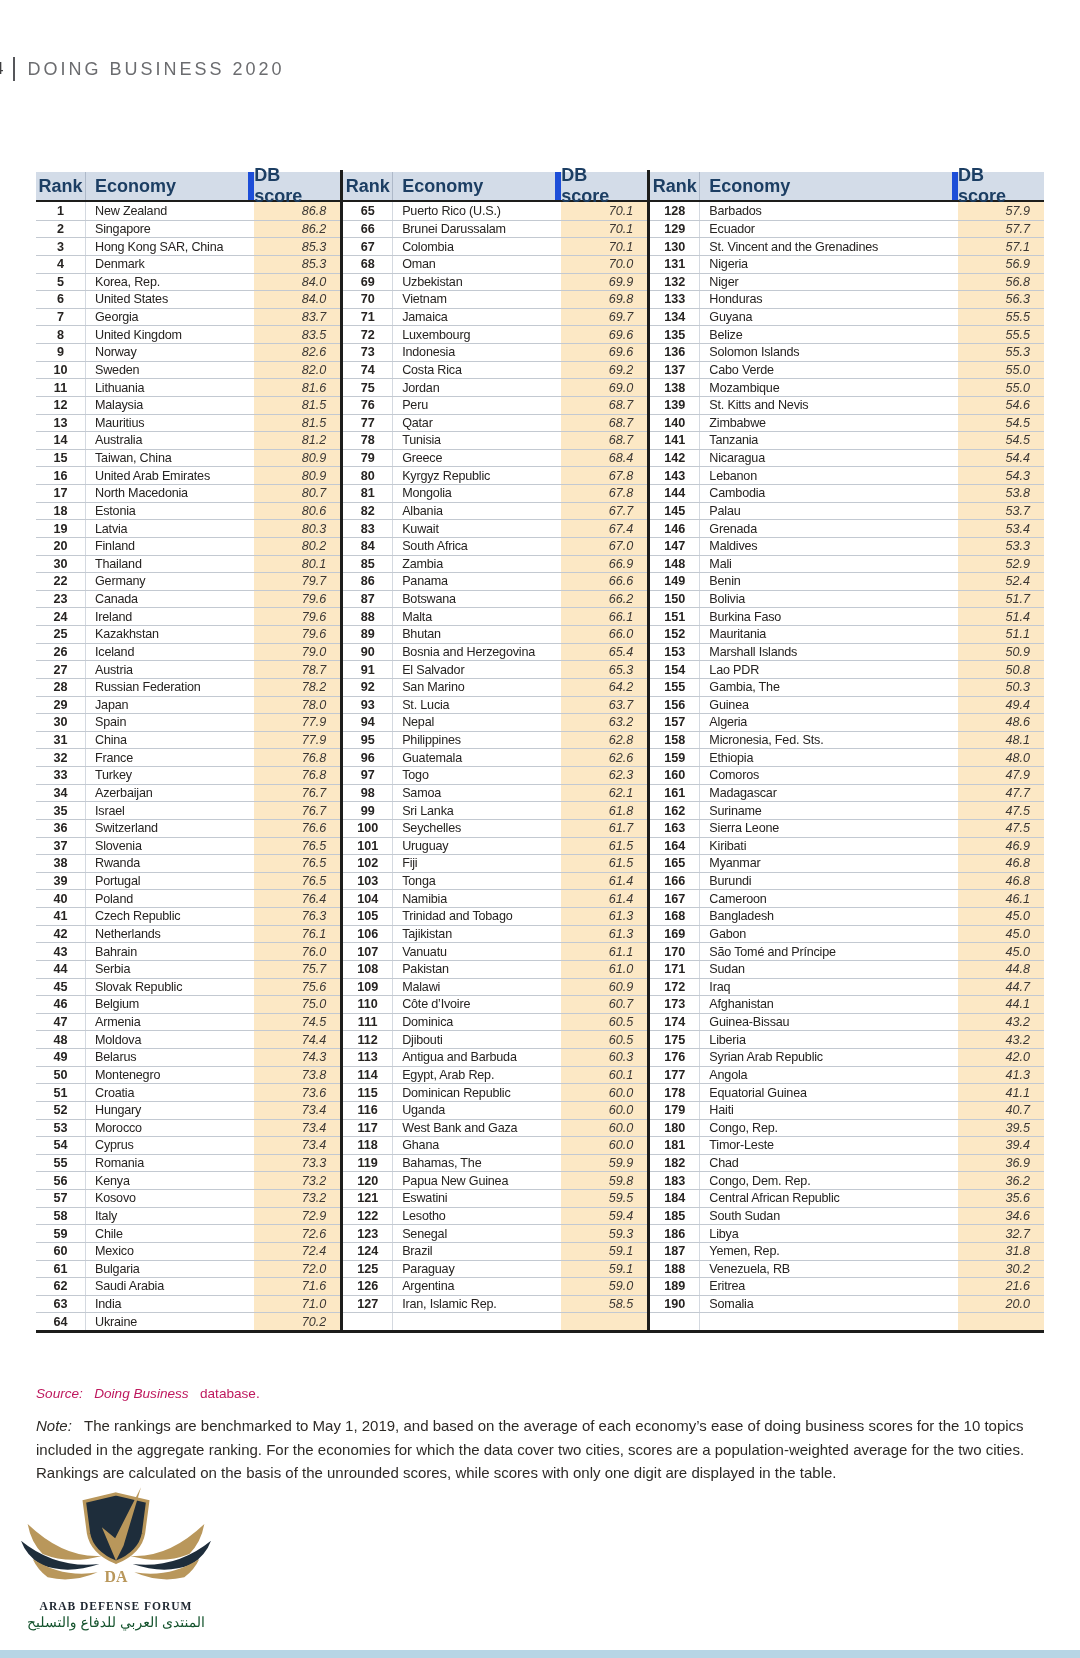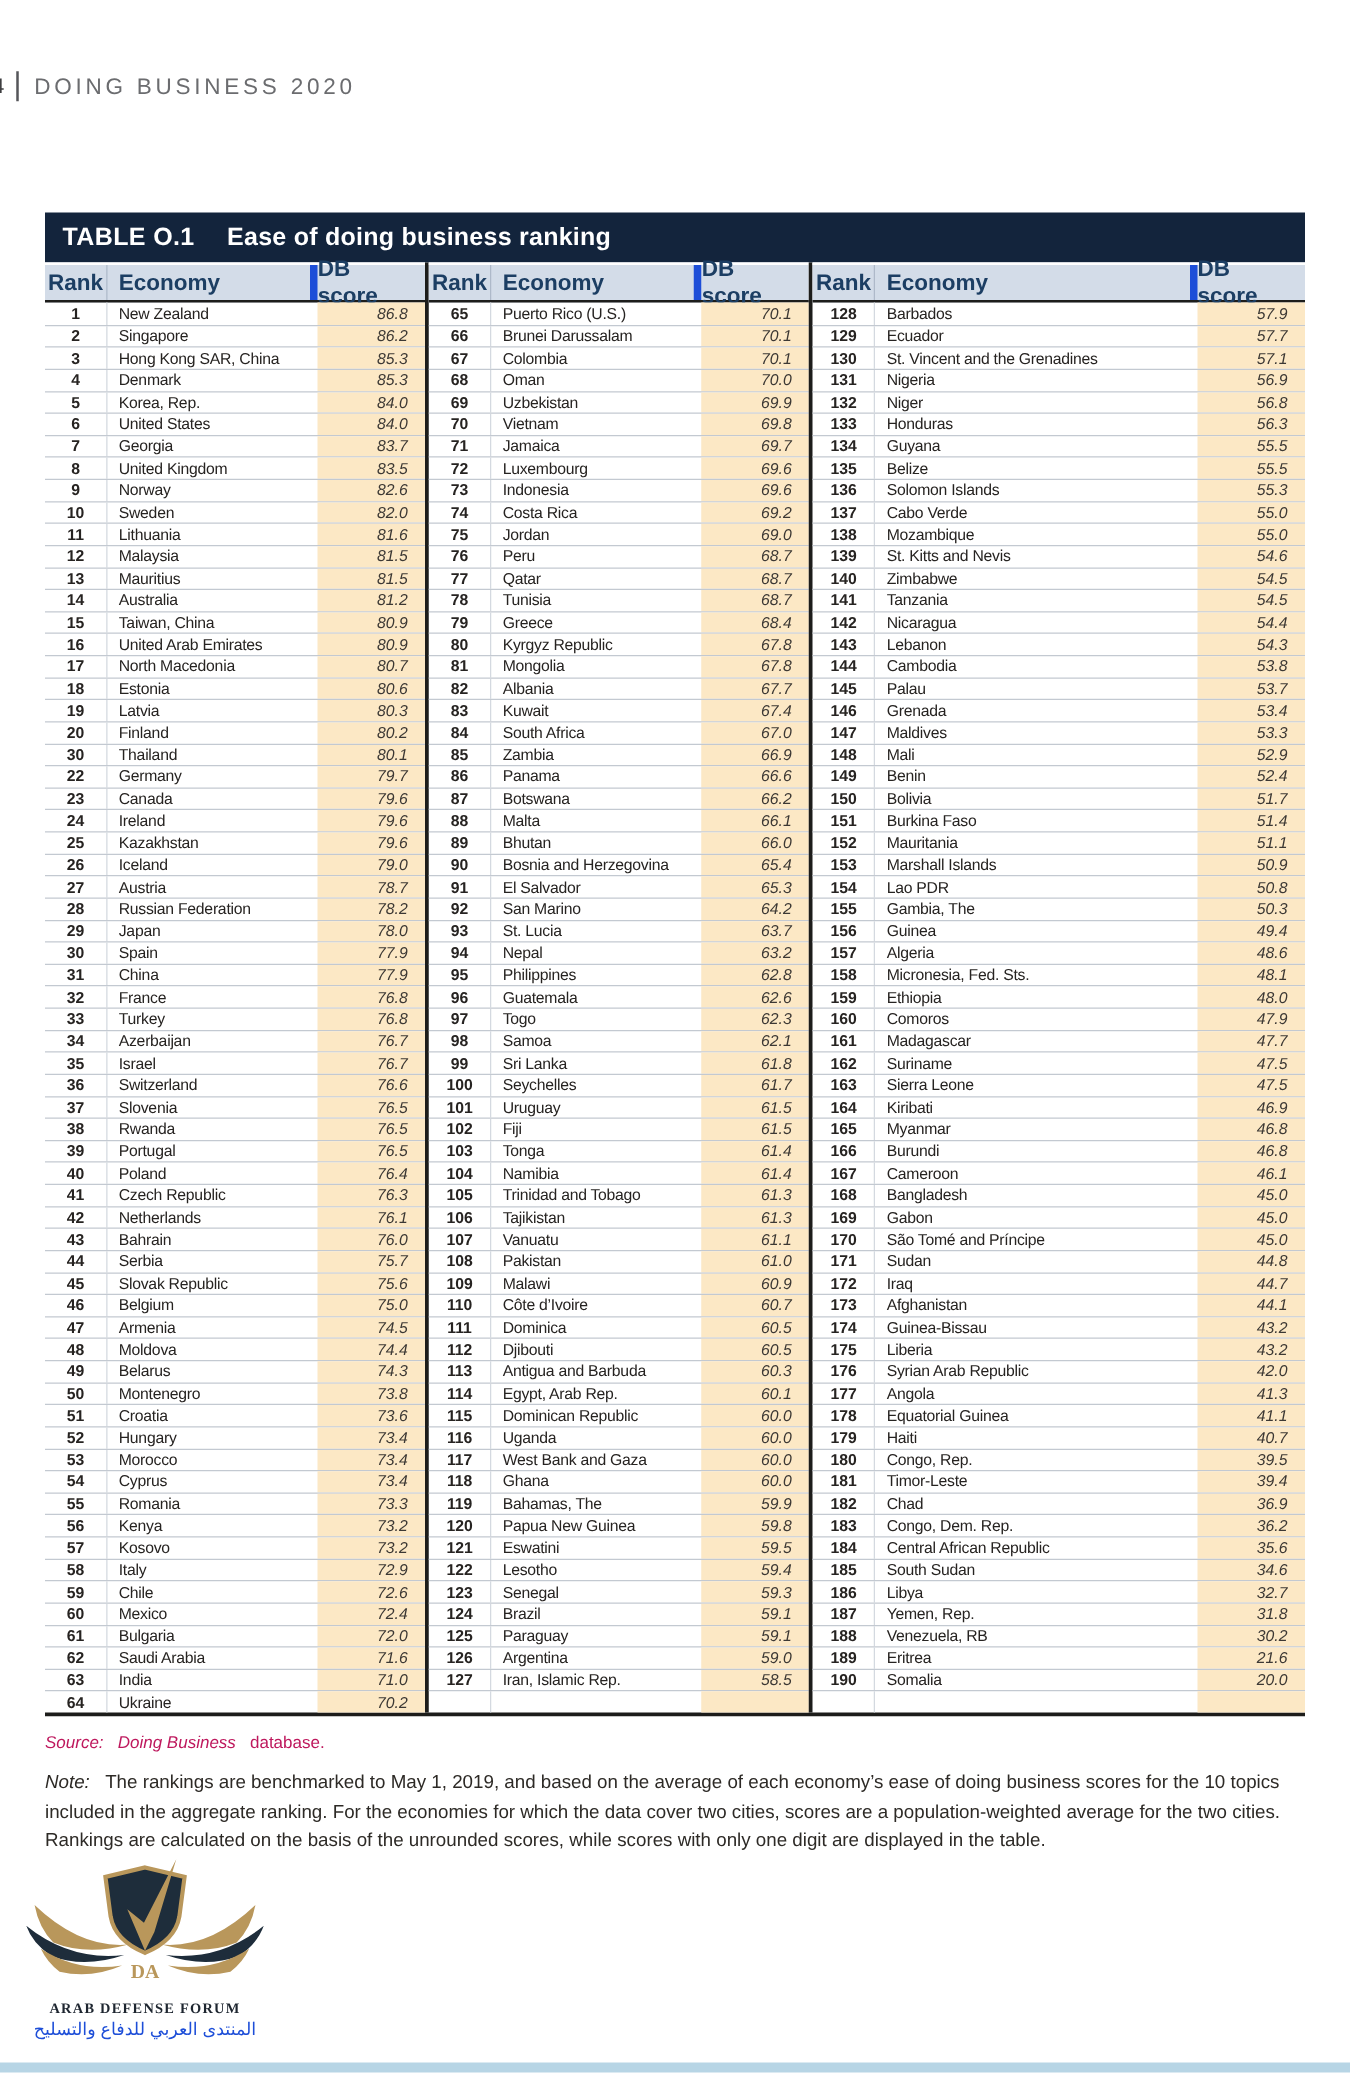--- a/index.html
+++ b/index.html
@@ -42,38 +42,34 @@
 
   
   .source-line{position:absolute;left:36px;top:1386px;font-size:13.6px;color:#be185d;}
   .source-line .it{font-style:italic;}
   .note-block{position:absolute;left:36px;top:1414px;width:1008px;font-size:15px;color:#2d2a26;line-height:1.58;}
   .note-block .it{font-style:italic;}
 
   
   .watermark{position:absolute;left:6px;top:1480px;width:220px;text-align:center;}
   .wm-name{font-family:"Liberation Serif", serif;font-weight:700;font-size:11.5px;letter-spacing:1px;color:#1e2630;margin-top:-2px;}
-  .wm-arabic{font-size:14px;color:#1d4ed8;margin-top:2px;}
+  .wm-arabic{font-size:14px;color:#14532d;margin-top:2px;}
 
   .bottom-bar{position:absolute;left:0;bottom:0;width:1080px;height:8px;background:#b7d5e5;}
 </style>
 </head>
 <body>
 
 <div class="page-header">
   <span class="page-num">4</span>
   <span class="head-divider"></span>
   <span class="running-title">DOING BUSINESS 2020</span>
 </div>
 
 <div class="table-wrap">
-  <div class="title-bar">
-    <span class="tbl-label">TABLE O.1</span>
-    <span class="tbl-title">Ease of doing business ranking</span>
-  </div>
   <div class="groups">
     <div class="group g1">
       <div class="col-headers">
         <span class="h rank">Rank</span>
         <span class="h econ">Economy</span>
         <span class="h score">DB score</span>
       </div>
       <div class="rows">
           <div class="row">
             <span class="c rank">1</span>

